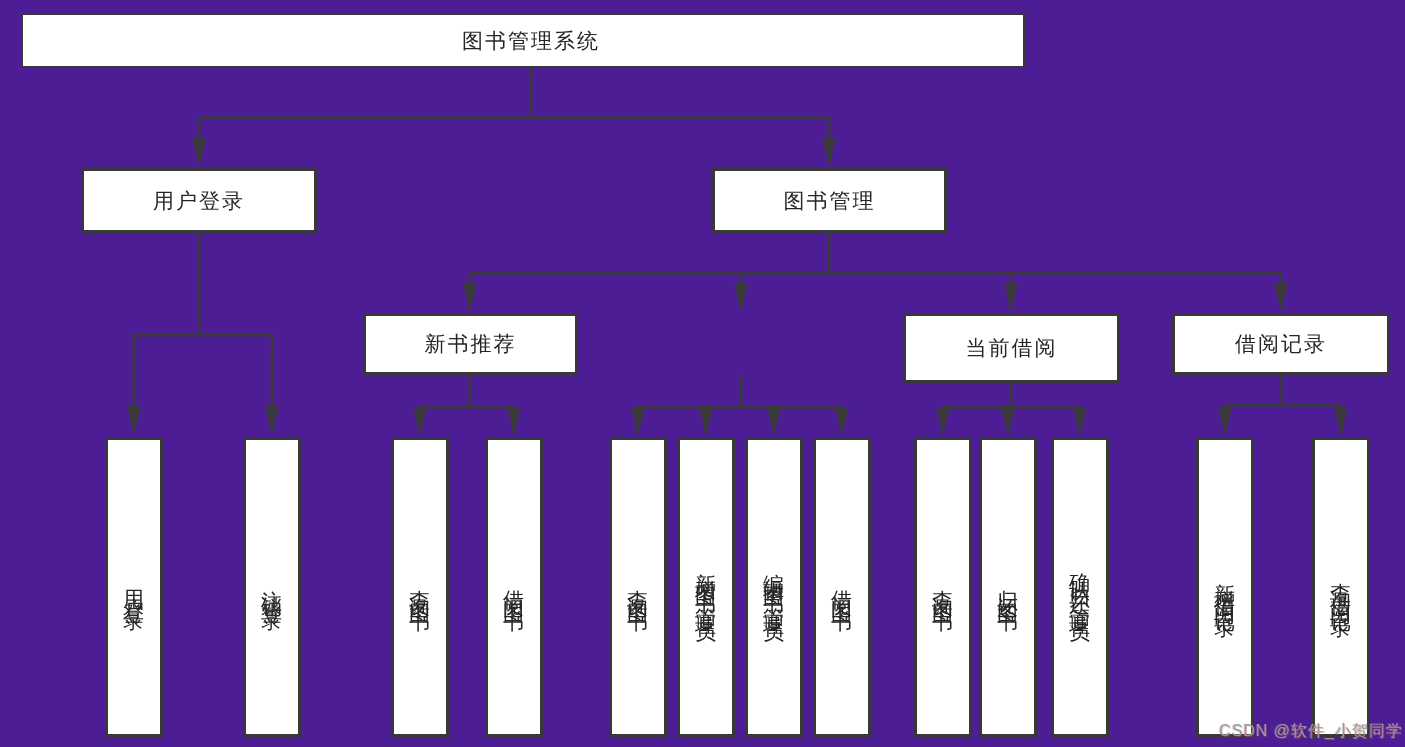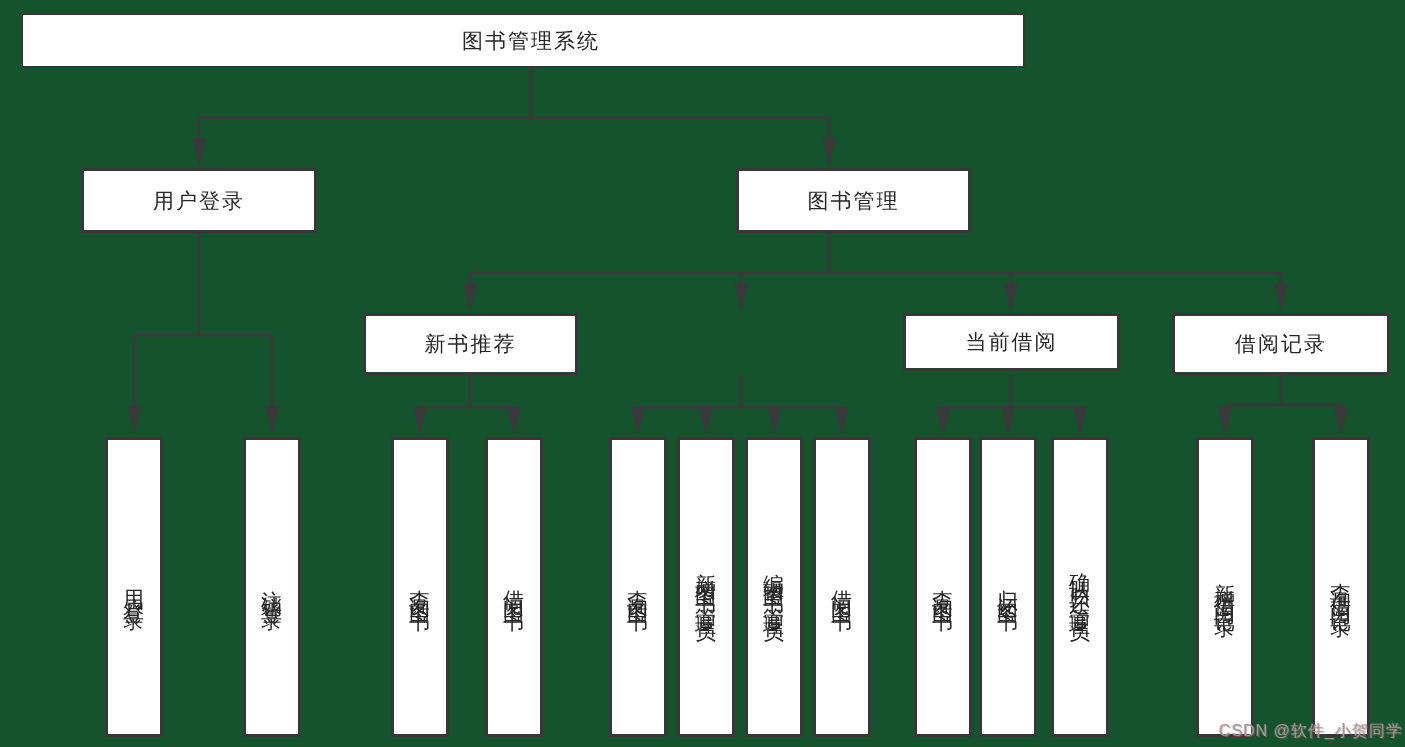--- a/index.html
+++ b/index.html
@@ -5,21 +5,21 @@
   html, body {
     margin: 0;
     padding: 0;
     background: #ffffff;
     font-family: "Liberation Sans", "DejaVu Sans", sans-serif;
   }
   .canvas {
     position: relative;
     width: 1405px;
     height: 747px;
-    background: #14532d;
+    background: #4c1d95;
     overflow: hidden;
   }
   svg.edges {
     position: absolute;
     left: 0; top: 0;
     width: 1405px; height: 747px;
   }
   svg.edges path {
     stroke: #3a3a3a;
     stroke-width: 2.8;
@@ -124,24 +124,24 @@
       <path d="M1281,375 V405"></path>
       <path d="M1225,405 H1341"></path>
       <path d="M1225,405 V433" marker-end="url(#arrow)"></path>
       <path d="M1341,405 V433" marker-end="url(#arrow)"></path>
     </g>
   </svg>
 
   <div class="node hbox root-box" style="left:21px; top:13px; width:1004px; height:55px;">图书管理系统</div>
 
   <div class="node hbox" style="left:81px; top:168px; width:236px; height:65px;">用户登录</div>
-  <div class="node hbox" style="left:736px; top:168px; width:235px; height:65px;">图书管理</div>
+  <div class="node hbox" style="left:712px; top:168px; width:235px; height:65px;">图书管理</div>
 
   <div class="node hbox" style="left:363px; top:313px; width:215px; height:62px;text-align:right;">新书推荐</div>
-  <div class="node hbox" style="left:903px; top:313px; width:217px; height:58px;">当前借阅</div>
+  <div class="node hbox" style="left:903px; top:313px; width:217px; height:70px;">当前借阅</div>
   <div class="node hbox" style="left:1172px; top:313px; width:218px; height:62px;">借阅记录</div>
 
   <div class="node vbox" style="left:105px; top:437px; width:58px; height:300px;">用户登录</div>
   <div class="node vbox" style="left:243px; top:437px; width:58px; height:300px;">注销登录</div>
 
   <div class="node vbox" style="left:391px; top:437px; width:58px; height:300px;">查询图书</div>
   <div class="node vbox" style="left:485px; top:437px; width:58px; height:300px;">借阅图书</div>
 
   <div class="node vbox" style="left:609px; top:437px; width:58px; height:300px;">查询图书</div>
   <div class="node vbox" style="left:677px; top:437px; width:58px; height:300px;">新增图书（管理员）</div>

